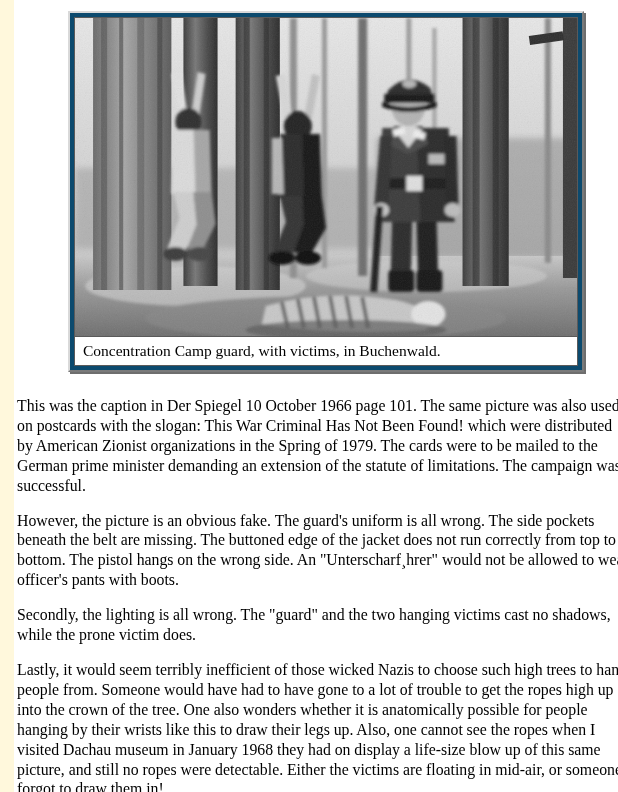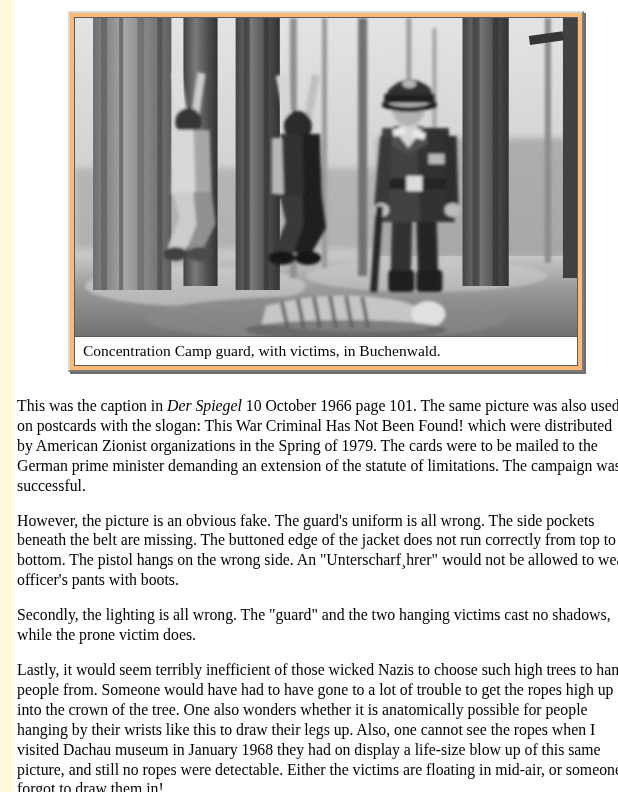--- a/index.html
+++ b/index.html
@@ -35,21 +35,21 @@
     background: #ffffff;
     overflow: hidden;
   }
 
   
   #figure-block {
     position: absolute;
     left: 54px;           
     top: 11px;
     width: 516px;
-    background: #fdba74;
+    background: #0c4a6e;
     border-top: 2px solid #d9d9d9;
     border-left: 2px solid #d9d9d9;
     border-right: 2px solid #7a7a7a;
     border-bottom: 2px solid #7a7a7a;
     padding: 4px;
     box-sizing: border-box;
     box-shadow: 2px 2px 0 0 #6e6e6e;
   }
   #figure-inner {
     background: #ffffff;
@@ -86,21 +86,21 @@
     width: 612px;
   }
   #article p {
     margin: 0 0 15px 0;
     font-size: 15.8px;
     line-height: 19.9px;
     text-align: left;
     white-space: pre-wrap;
     word-spacing: -0.1px;
   }
-  .it { font-style: italic; }
+  .it { }
   .bd { font-weight: normal; }
 </style>
 </head>
 <body>
 
 <div id="left-margin"></div>
 
 <div id="page">
 
   <div id="figure-block">

